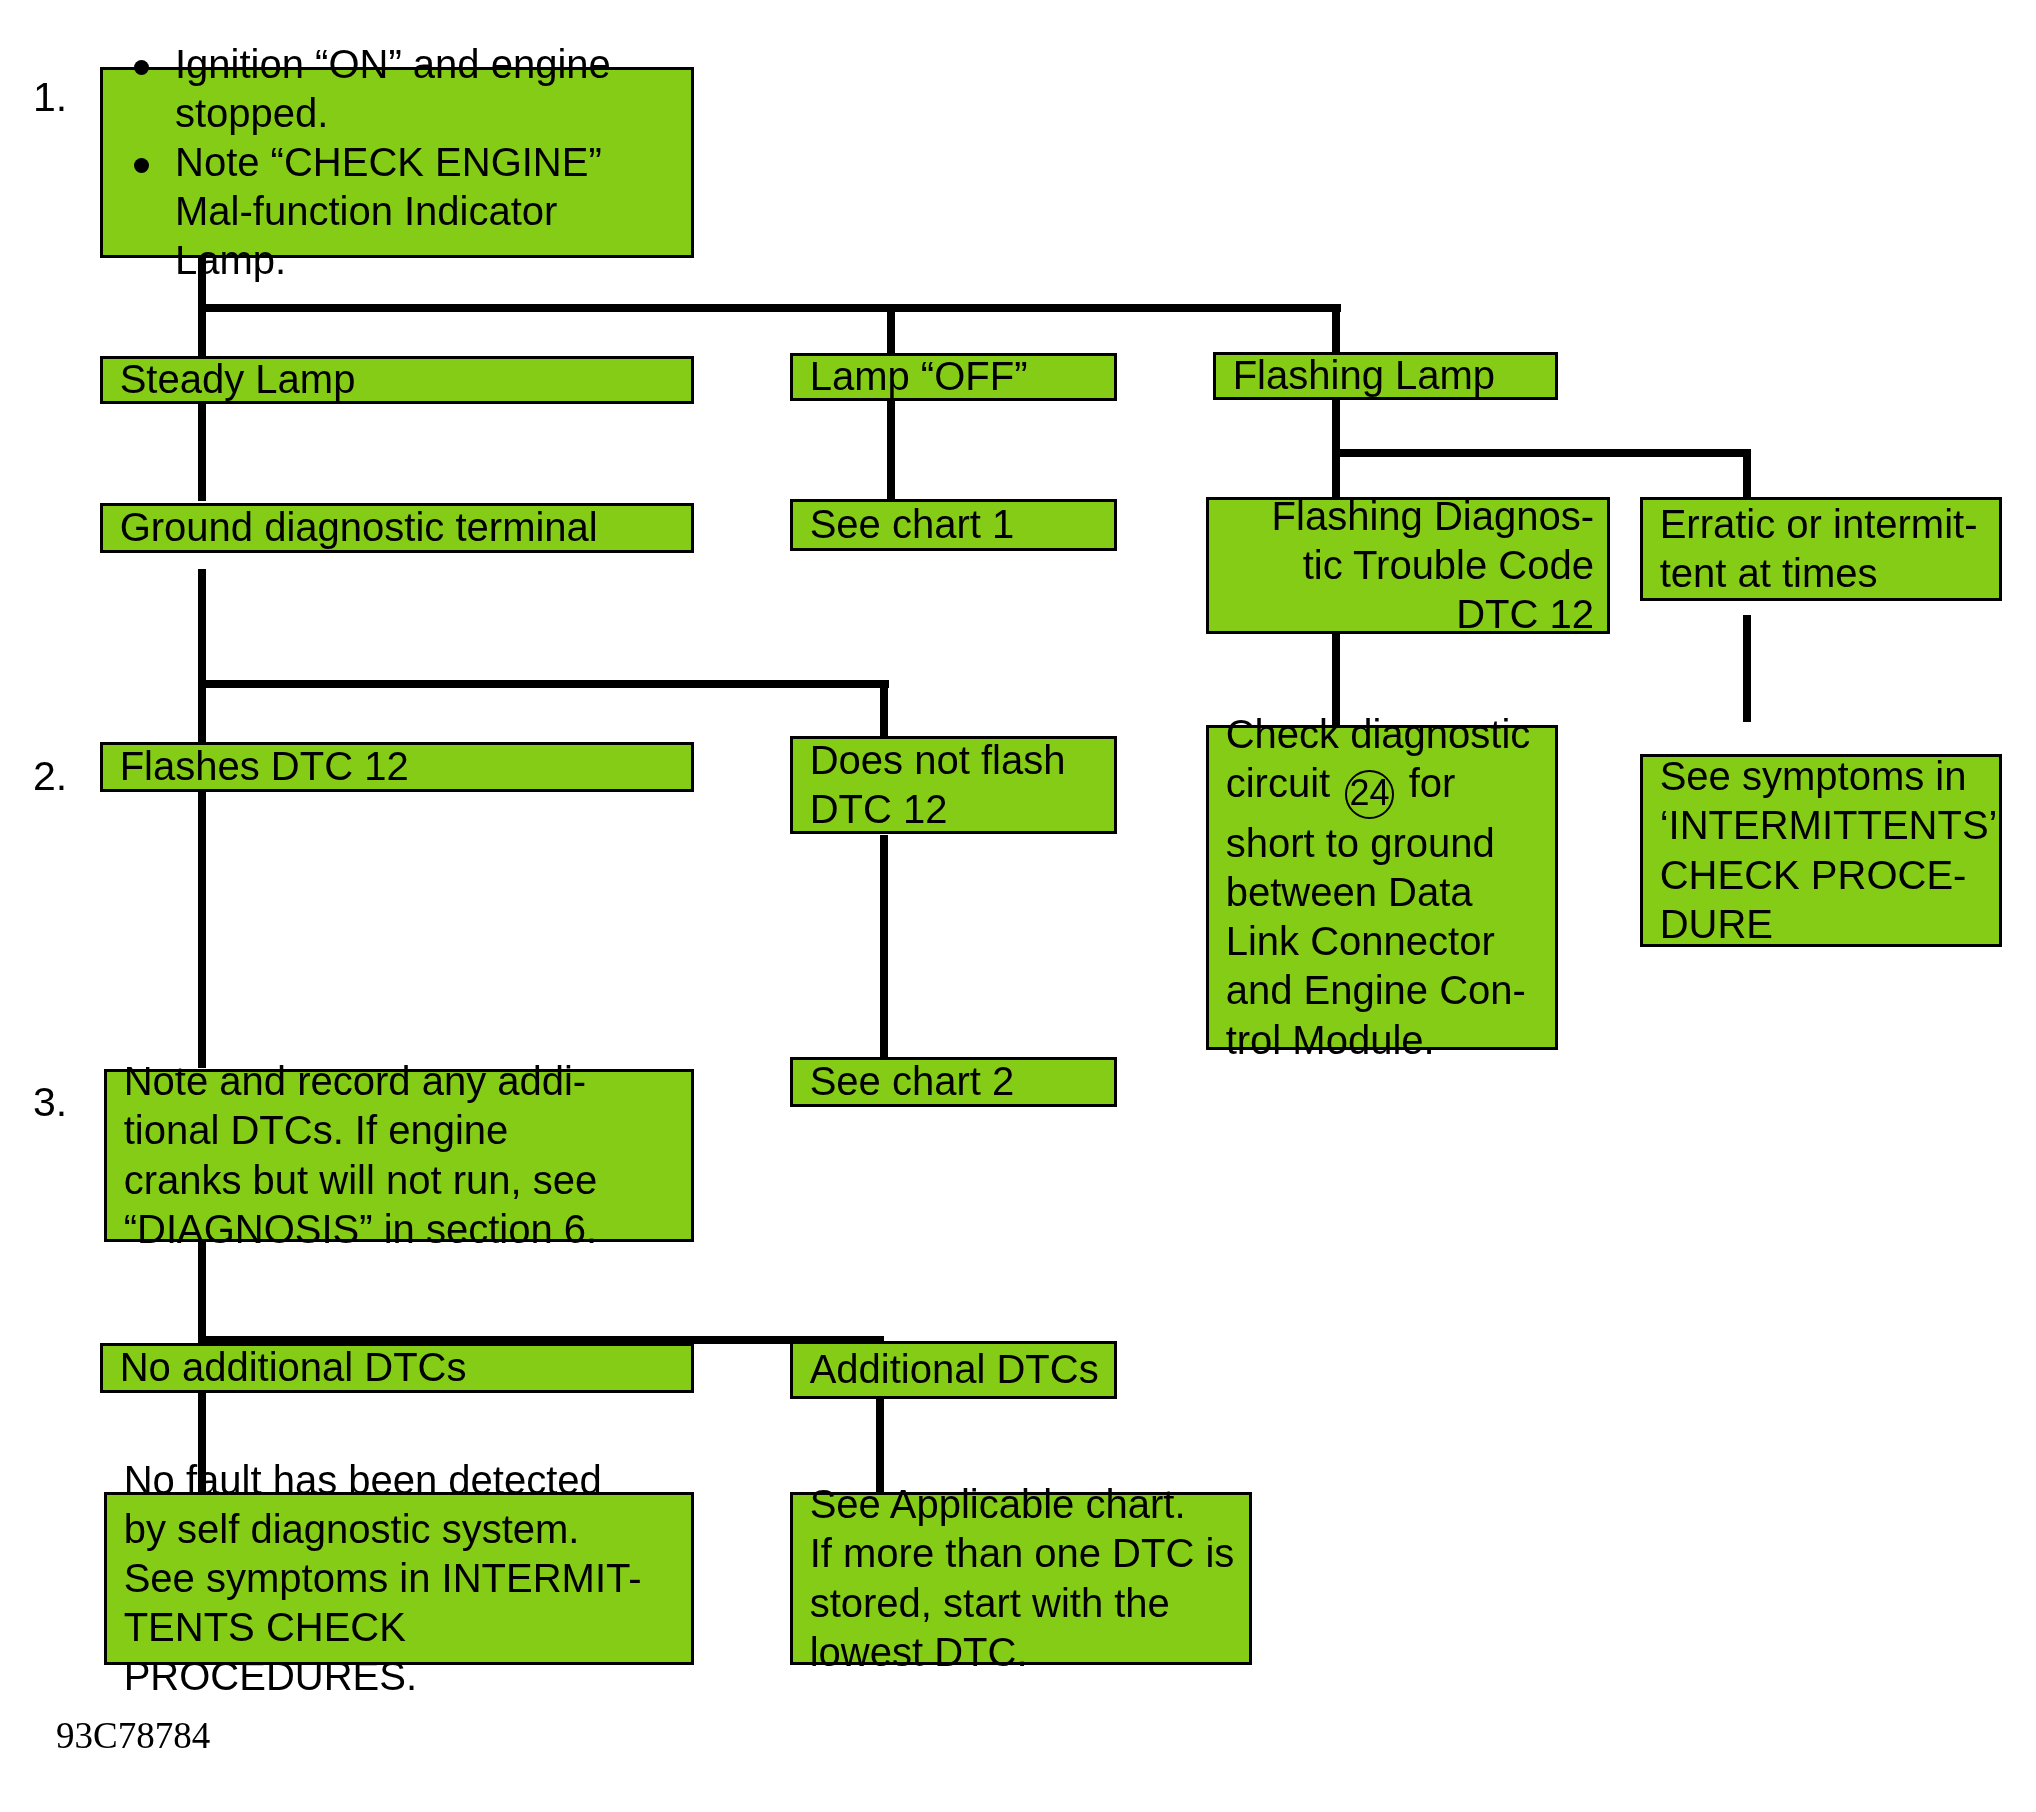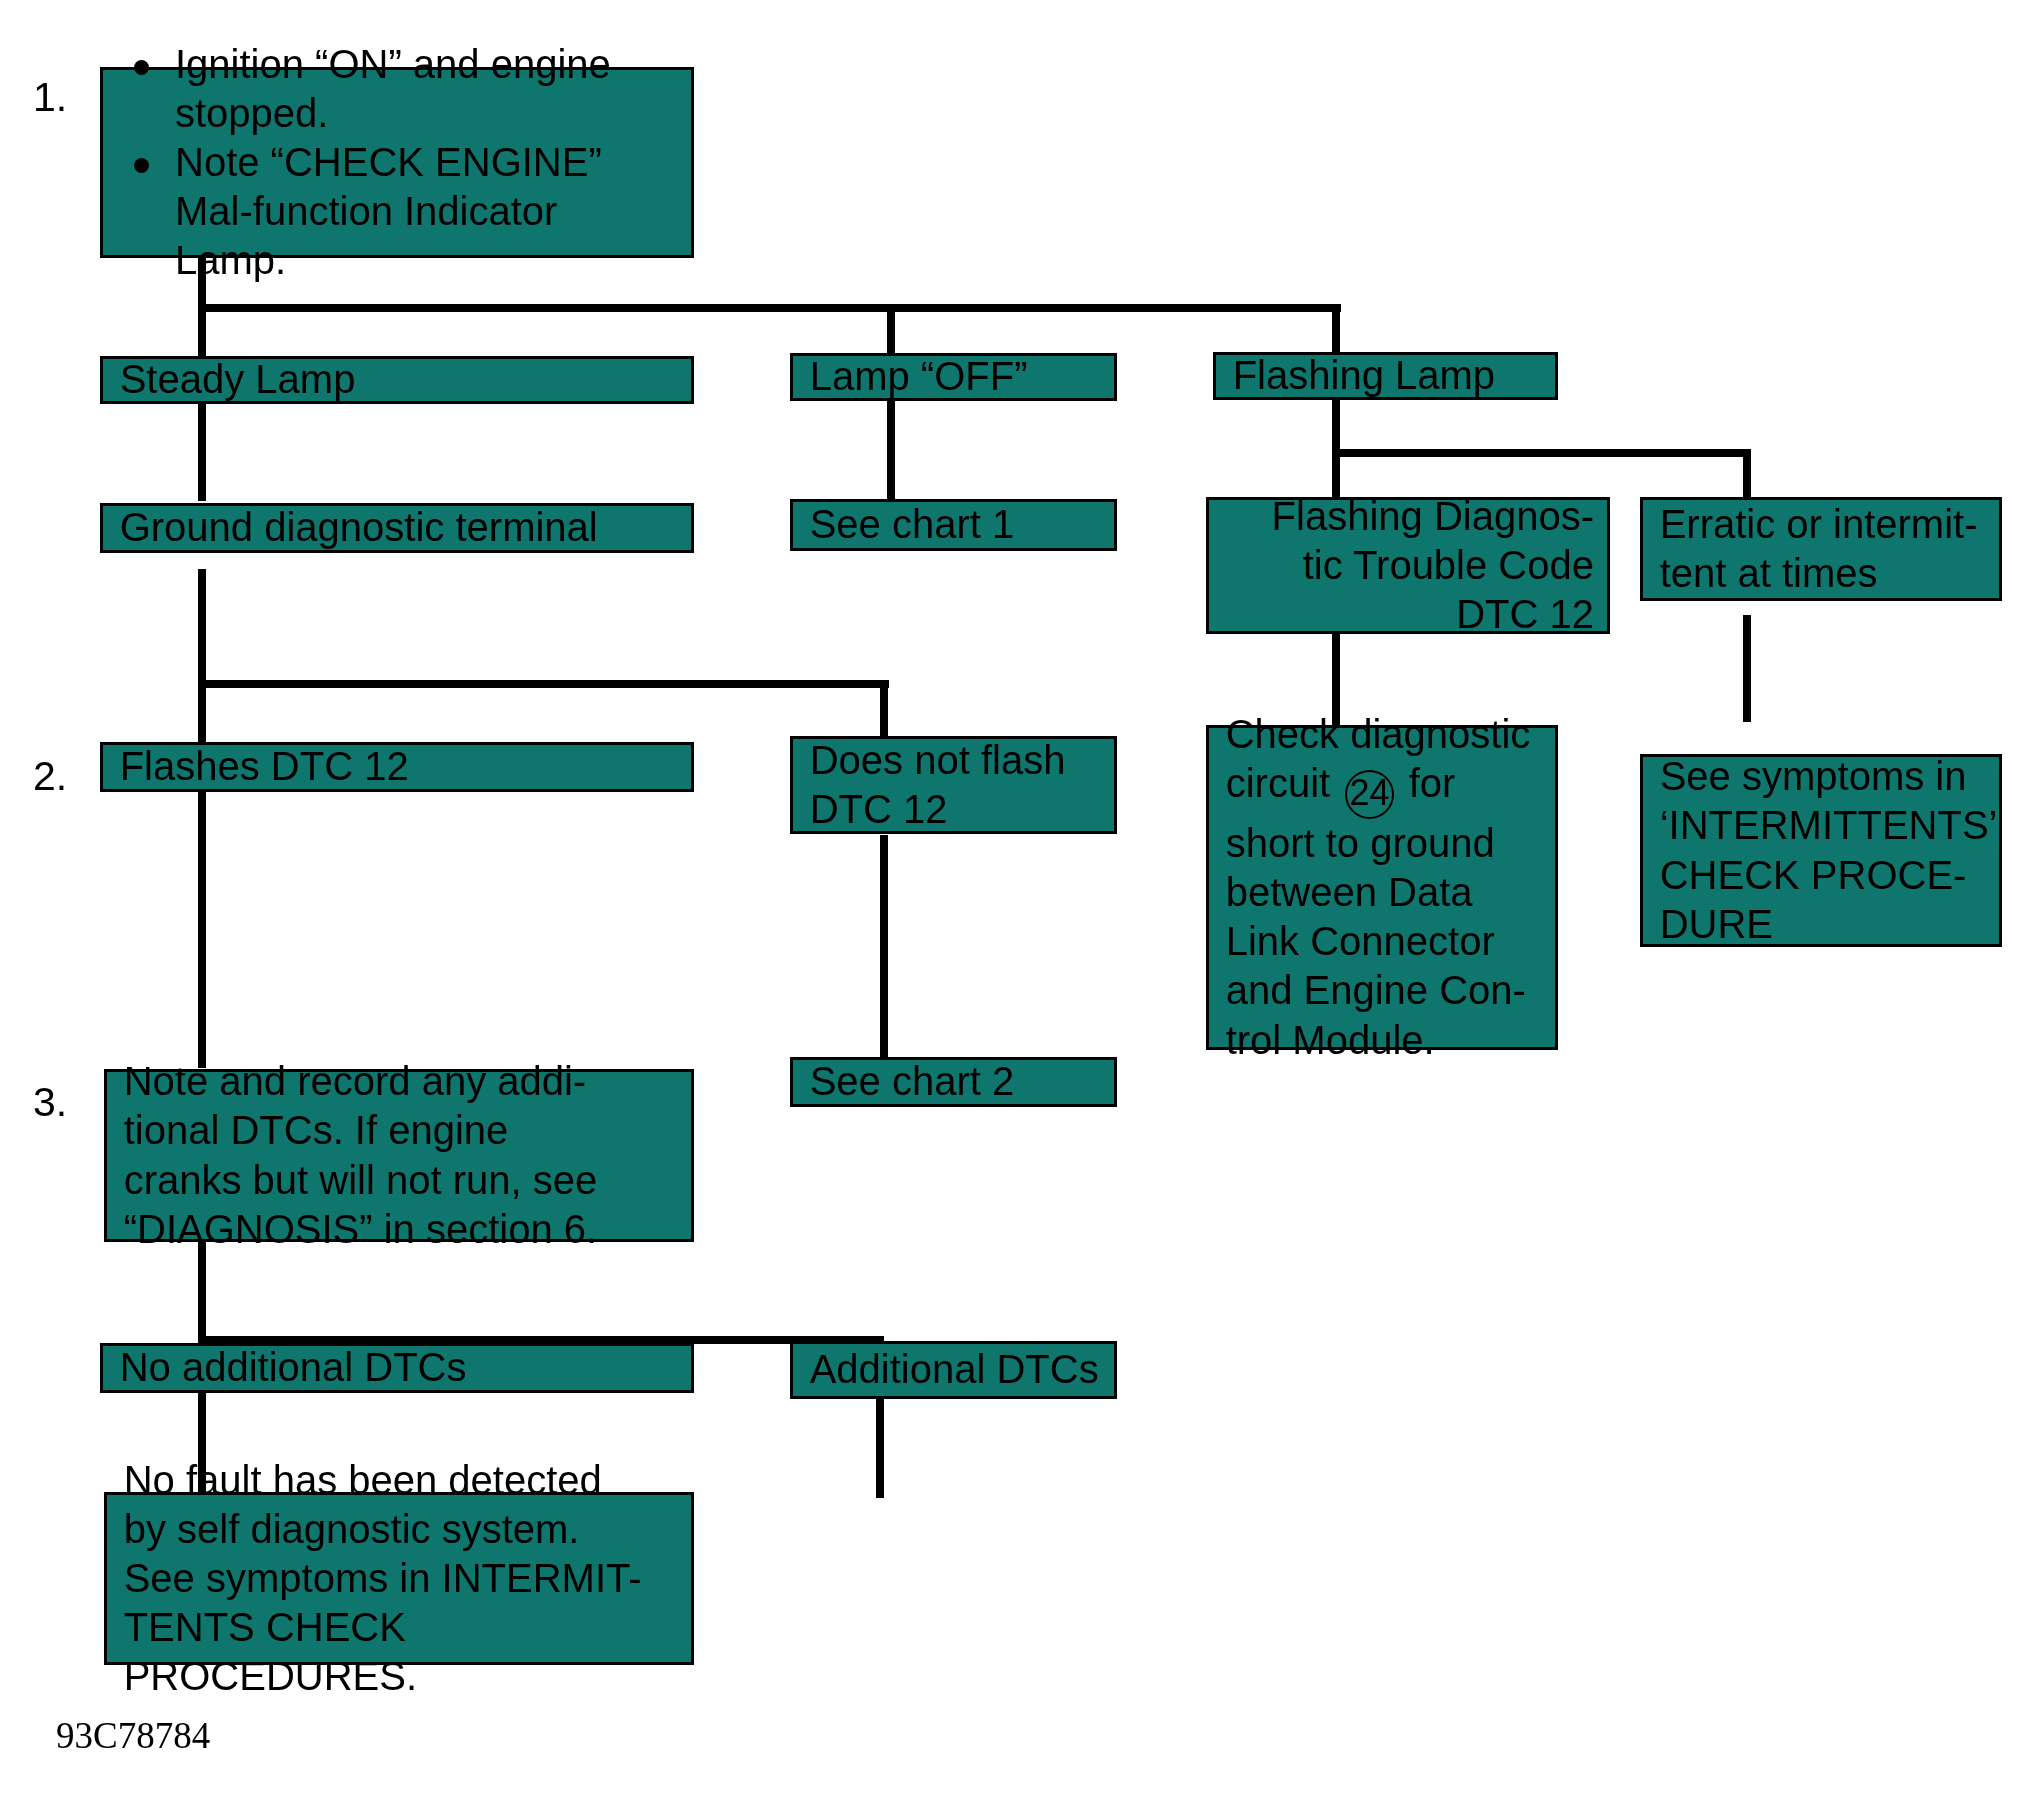--- a/index.html
+++ b/index.html
@@ -15,21 +15,21 @@
     position: relative;
     width: 2036px;
     height: 1812px;
     background: #ffffff;
     overflow: hidden;
   }
   .box {
     position: absolute;
     box-sizing: border-box;
     border: 3.7px solid #000000;
-    background: #0f766e;
+    background: #84cc16;
     z-index: 5;
     padding: 9.3px 13px 9.3px 16.7px;
     font-size: 40px;
     line-height: 1.23;
     font-family: "Liberation Sans", sans-serif;
     color: #000;
     white-space: pre-line;
     display: flex;
     flex-direction: column;
     justify-content: center;
@@ -183,17 +183,21 @@
 
   <div class="box" style="left:100px; top:1343px; width:594px; height:50px;">No additional DTCs</div>
 
   <div class="box" style="left:790px; top:1341px; width:327px; height:58px;">Additional DTCs</div>
 
   <div class="box" style="left:104px; top:1492px; width:590px; height:173px;">No fault has been detected
 by self diagnostic system.
 See symptoms in INTERMIT-
 TENTS CHECK PROCEDURES.</div>
 
+  <div class="box" style="left:790px; top:1492px; width:462px; height:173px;">See Applicable chart.
+If more than one DTC is
+stored, start with the
+lowest DTC.</div>
 
   <div class="caption" style="left:56px; top:1714px;">93C78784</div>
 
 </div>
 
 
 </body></html>

